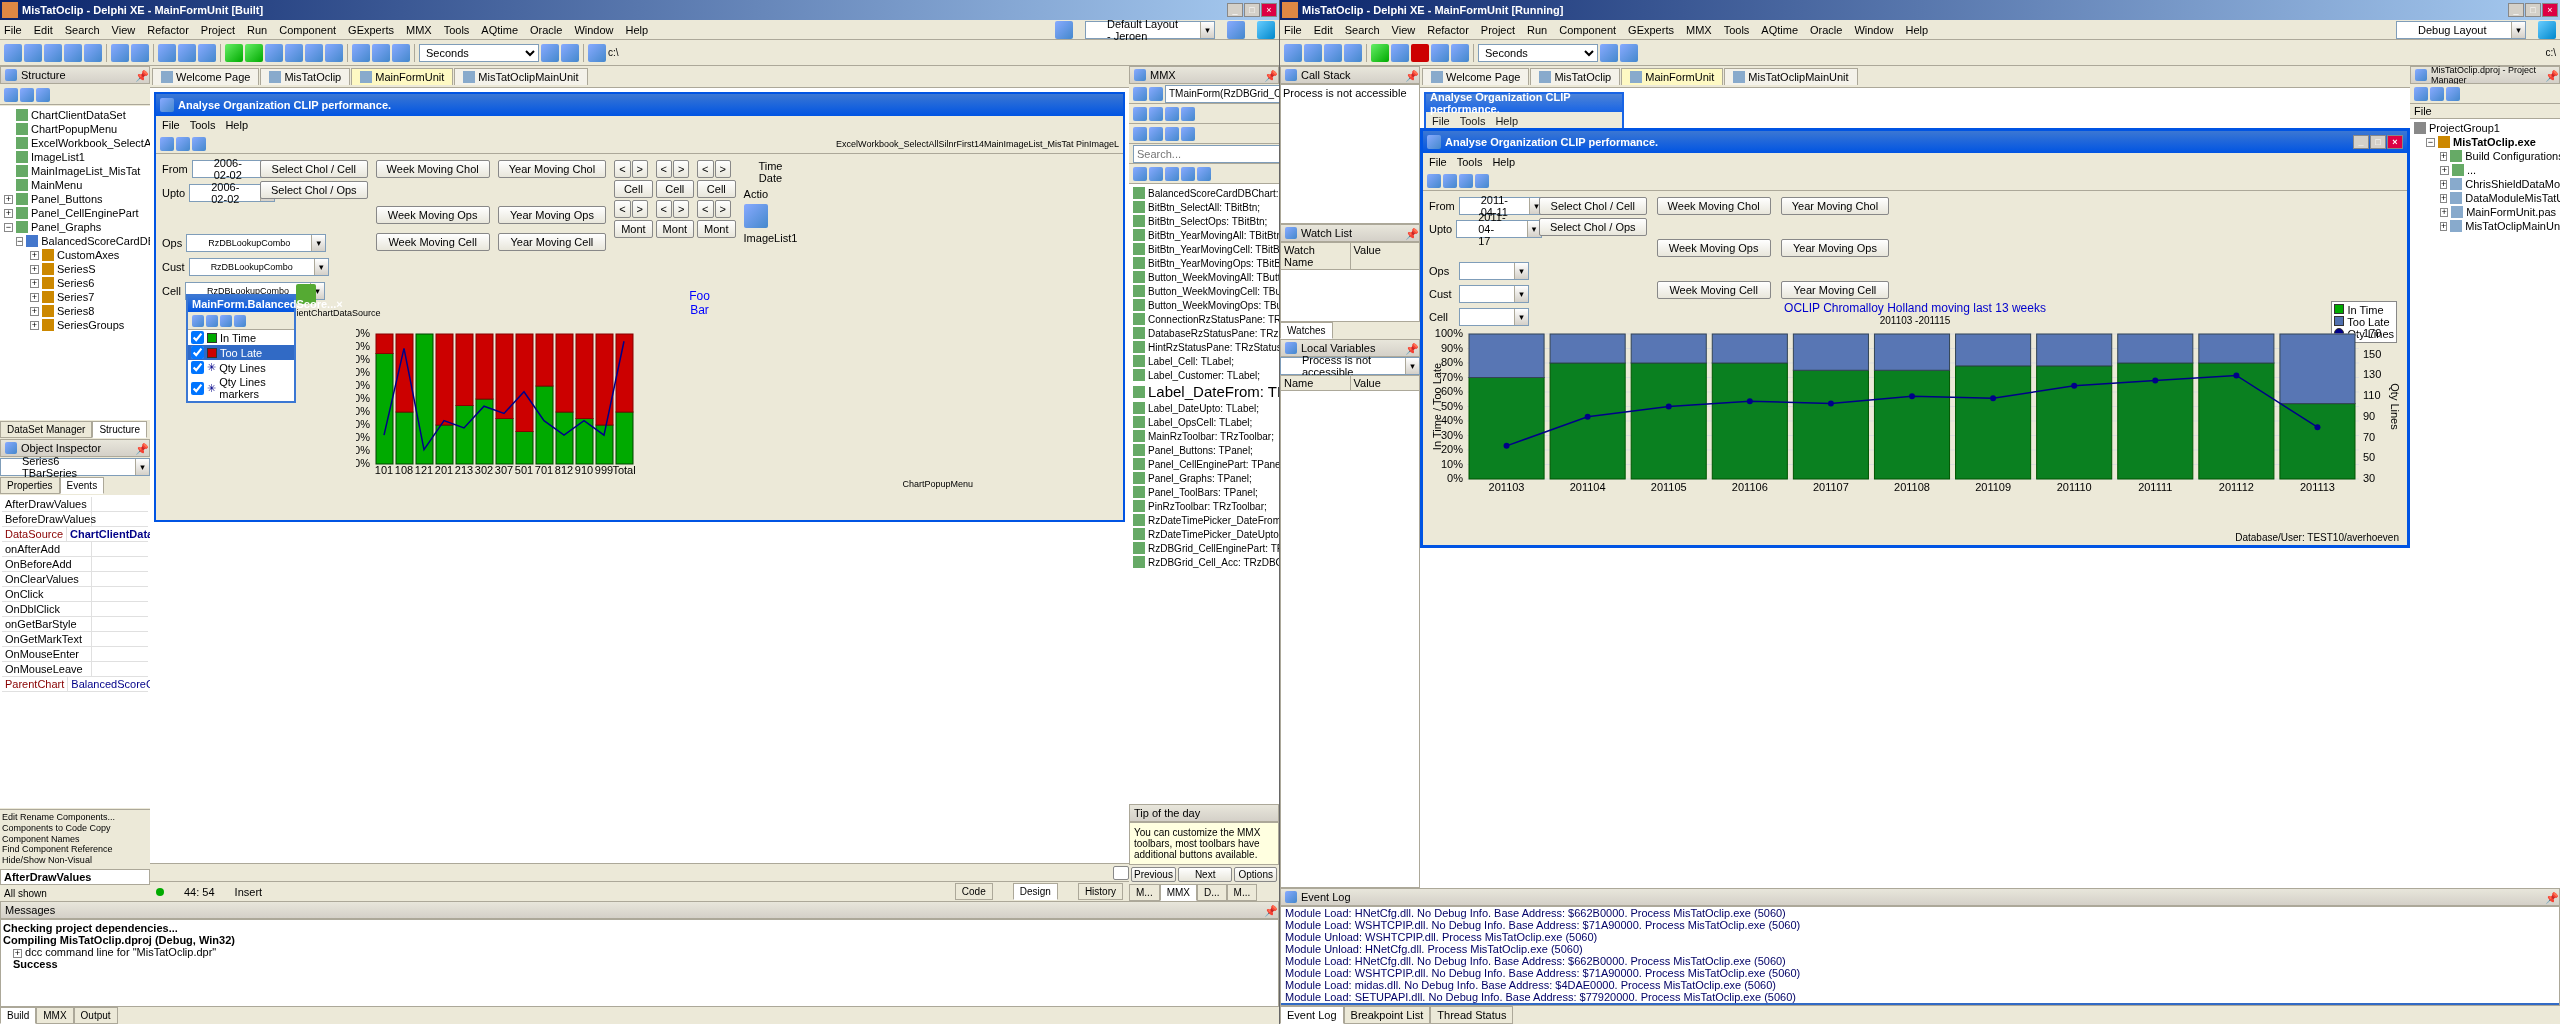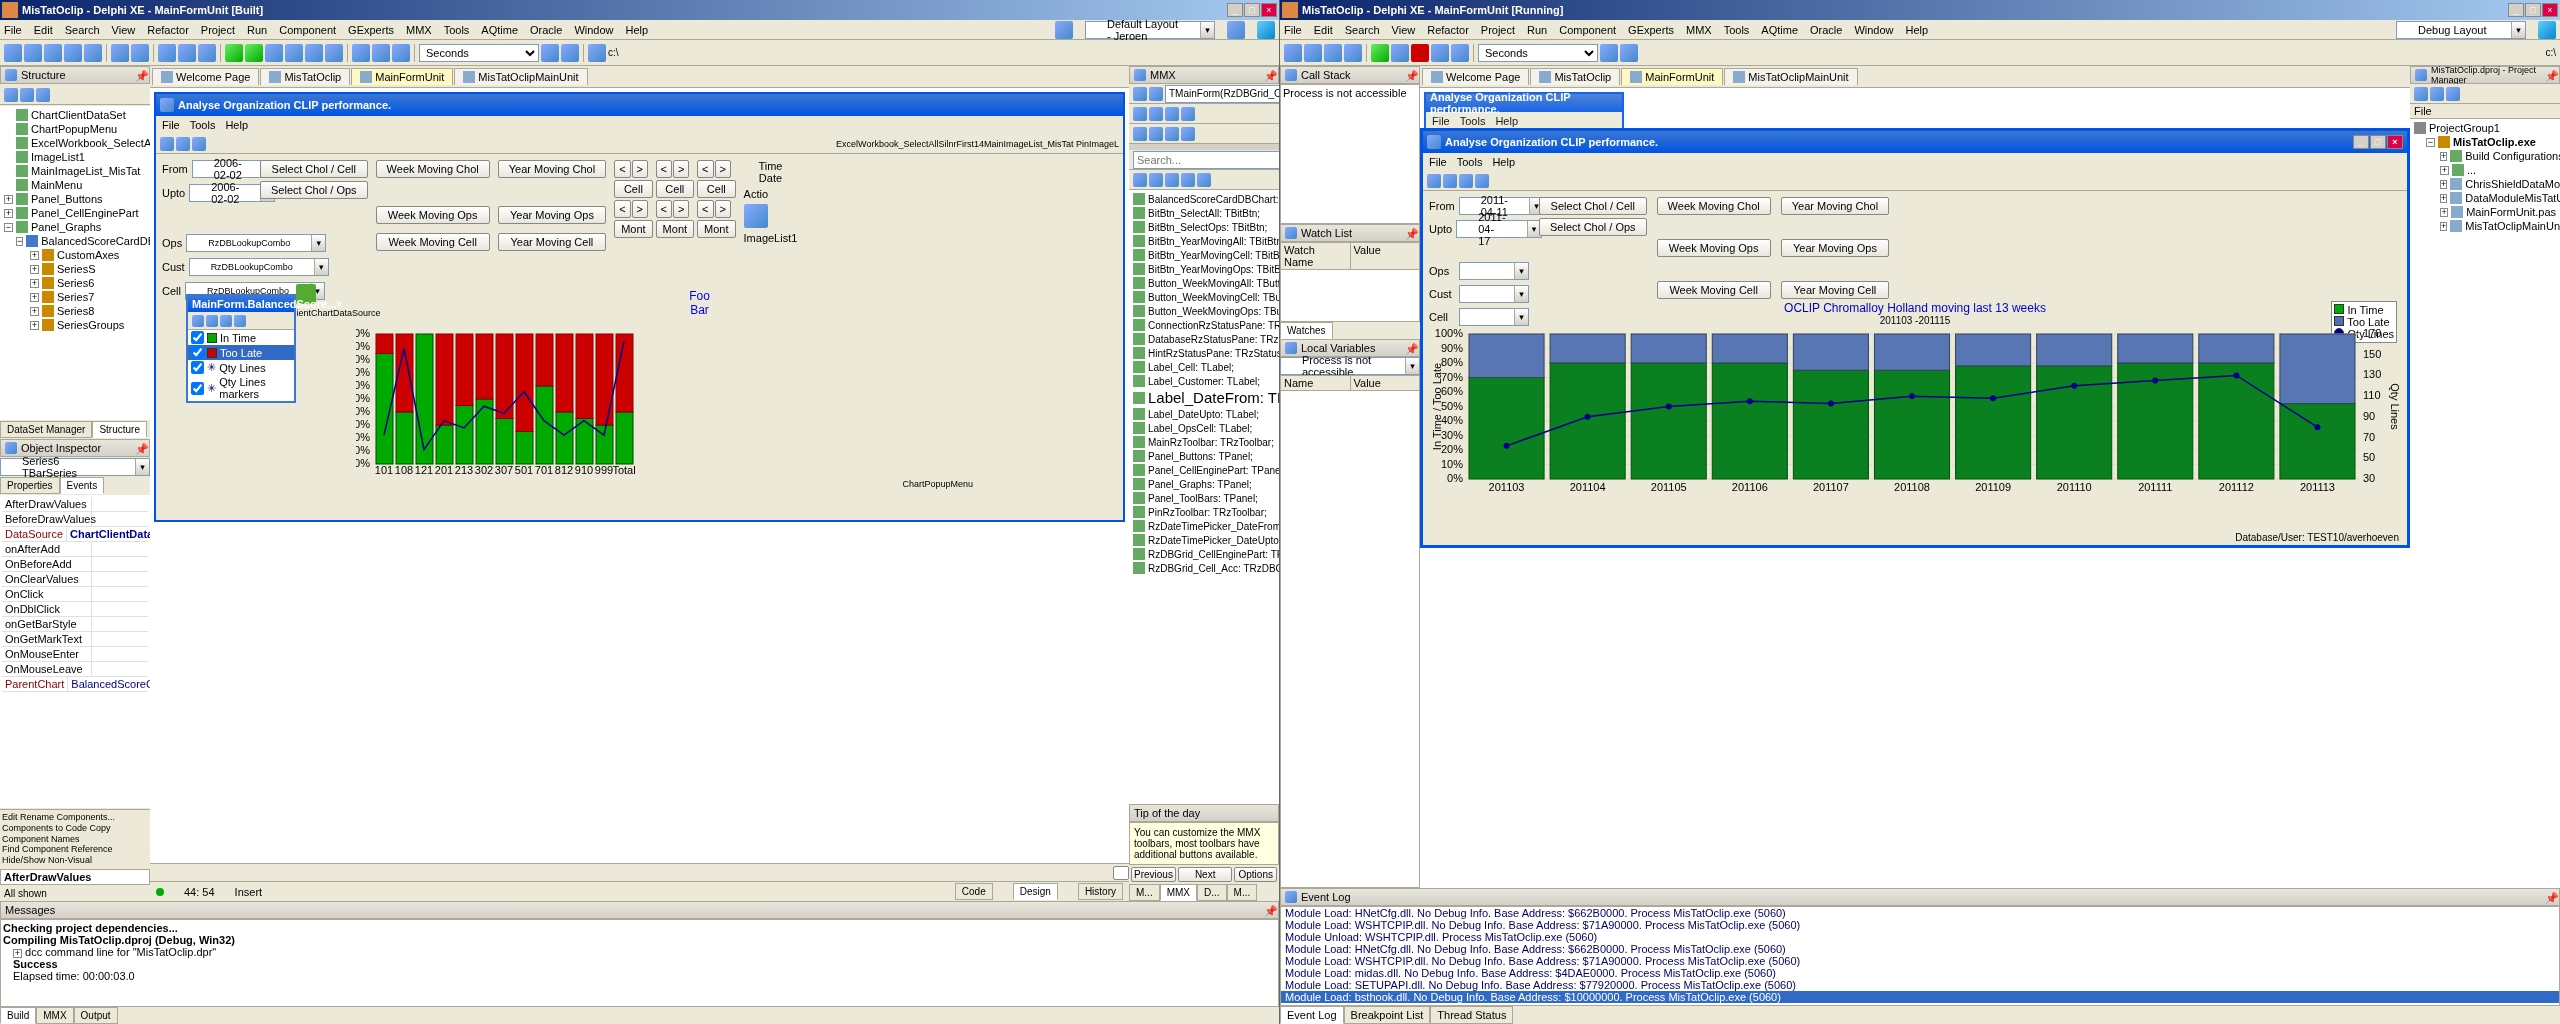--- a/index.html
+++ b/index.html
@@ -577,21 +577,21 @@
         <div class="tb-icon" style="width:14px;height:14px"></div>
         <div class="tb-icon" style="width:14px;height:14px"></div>
         <div class="tb-icon" style="width:14px;height:14px"></div>
       </div>
       <div class="toolbar" style="height:20px;">
         <div class="tb-icon" style="width:14px;height:14px"></div>
         <div class="tb-icon" style="width:14px;height:14px"></div>
         <div class="tb-icon" style="width:14px;height:14px"></div>
         <div class="tb-icon" style="width:14px;height:14px"></div>
       </div>
-      <div class="toolbar" style="height:20px;margin-top:6px;">
+      <div class="toolbar" style="height:20px;">
         <input class="input" style="flex: 1 1 0%;" placeholder="Search...">
       </div>
       <div class="toolbar" style="height:20px;">
         <div class="tb-icon" style="width:14px;height:14px"></div>
         <div class="tb-icon" style="width:14px;height:14px"></div>
         <div class="tb-icon" style="width:14px;height:14px"></div>
         <div class="tb-icon" style="width:14px;height:14px"></div>
         <div class="tb-icon" style="width:14px;height:14px"></div>
       </div>
       <div class="tree" style="flex:1" id="mmx-list">
@@ -722,21 +722,20 @@
 
   <div class="pane-header">
     <span>Messages</span>
     <div class="pin">📌</div>
   </div>
   <div style="height:88px;background:#fff;border:1px solid #aca899;padding:2px;overflow:auto">
     <div style="font-weight:bold">Checking project dependencies...</div>
     <div style="font-weight:bold">Compiling MisTatOclip.dproj (Debug, Win32)</div>
     <div style="padding-left:10px"><span class="tree-exp" style="display:inline-block">+</span> <span>dcc command line for "MisTatOclip.dpr"</span></div>
     <div style="font-weight:bold;padding-left:10px">Success</div>
-    <div style="padding-left:10px">Elapsed time: 00:00:03.0</div>
   </div>
   <div class="vtab-strip">
     <div class="vtab active">Build</div>
     <div class="vtab">MMX</div>
     <div class="vtab">Output</div>
   </div>
 </div>
 
 <div class="half">
   <div class="titlebar">
@@ -1096,20 +1095,21 @@
 
   <div class="pane-header">
     <div class="tb-icon" style="width:12px;height:12px"></div>
     <span>Event Log</span>
     <div class="pin">📌</div>
   </div>
   <div class="event-log" style="height:100px;border:1px solid #aca899" id="event-log-list">
       <div>Module Load: HNetCfg.dll. No Debug Info. Base Address: $662B0000. Process MisTatOclip.exe (5060)</div>
       <div>Module Load: WSHTCPIP.dll. No Debug Info. Base Address: $71A90000. Process MisTatOclip.exe (5060)</div>
       <div>Module Unload: WSHTCPIP.dll. Process MisTatOclip.exe (5060)</div>
+      <div>Module Unload: HNetCfg.dll. Process MisTatOclip.exe (5060)</div>
       <div>Module Load: HNetCfg.dll. No Debug Info. Base Address: $662B0000. Process MisTatOclip.exe (5060)</div>
       <div>Module Load: WSHTCPIP.dll. No Debug Info. Base Address: $71A90000. Process MisTatOclip.exe (5060)</div>
       <div>Module Load: midas.dll. No Debug Info. Base Address: $4DAE0000. Process MisTatOclip.exe (5060)</div>
       <div>Module Load: SETUPAPI.dll. No Debug Info. Base Address: $77920000. Process MisTatOclip.exe (5060)</div>
       <div class="hl">Module Load: bsthook.dll. No Debug Info. Base Address: $10000000. Process MisTatOclip.exe (5060)</div>
     </div>
   <div class="vtab-strip">
     <div class="vtab active"><span>Event Log</span></div>
     <div class="vtab"><span>Breakpoint List</span></div>
     <div class="vtab"><span>Thread Status</span></div>

